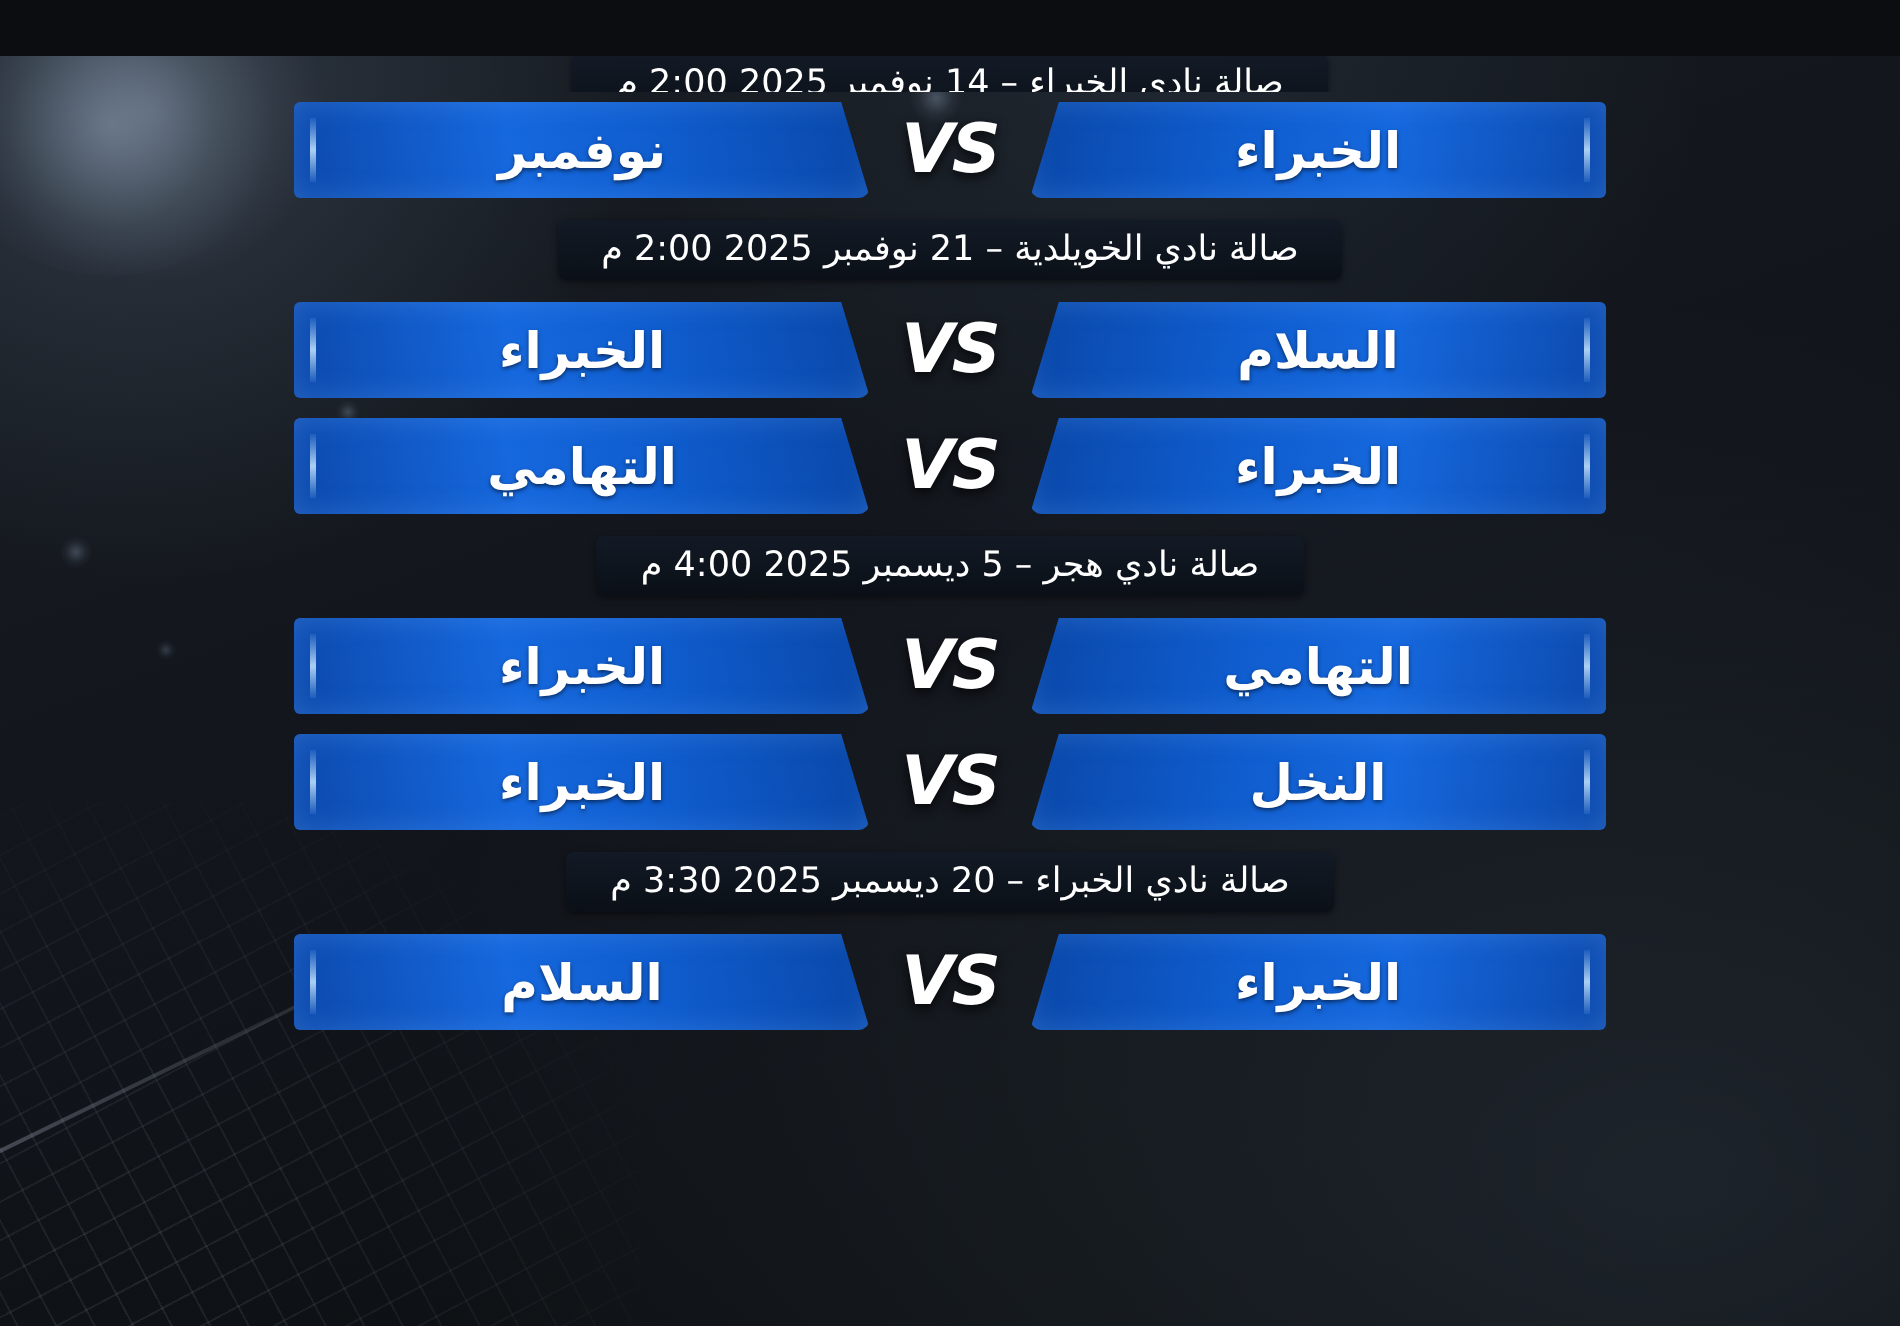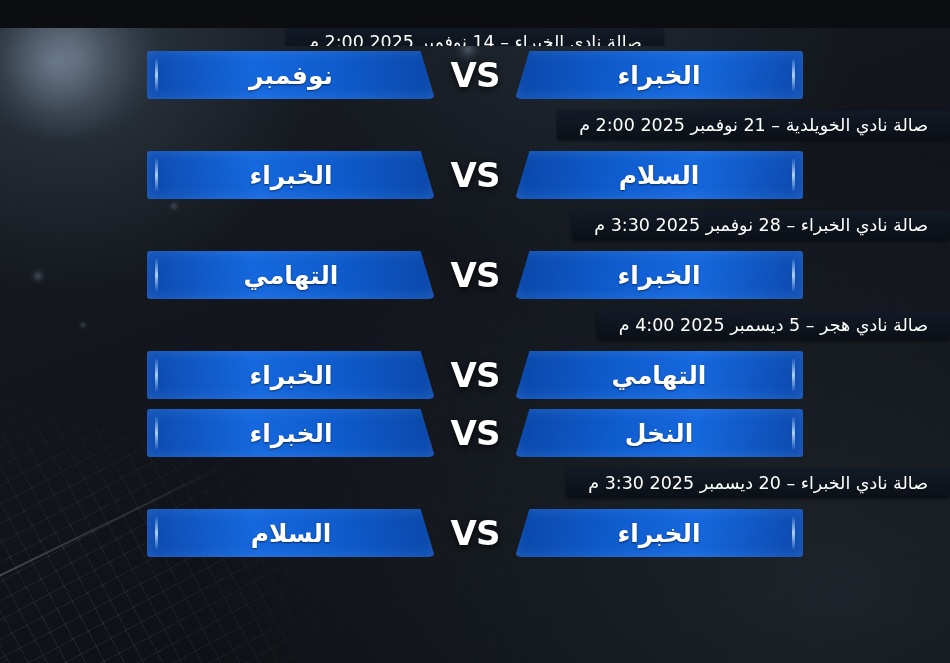--- a/index.html
+++ b/index.html
@@ -122,32 +122,33 @@
   .plate-right .edge { right: 8px; }
   .plate-left  .edge { left: 8px; }
 
   .vs {
     width: 80px;
     flex: 0 0 80px;
     text-align: center;
     color: #ffffff;
     font-size: 34px;
     font-weight: bold;
+    font-style: italic;
     letter-spacing: -1px;
     text-shadow: 0 2px 6px rgba(0,0,0,0.8);
     position: relative;
     z-index: 4;
   }
 
   .venue-row {
     width: 950px;
     height: 42px;
     display: flex;
     align-items: center;
-    justify-content: flex-start;
+    justify-content: center;
   }
   .venue-pill {
     background: linear-gradient(180deg, rgba(18,26,38,0.92), rgba(10,15,22,0.92));
     border-radius: 4px;
     padding: 5px 22px;
     color: #ffffff;
     font-size: 17.5px;
     white-space: nowrap;
     box-shadow: 0 1px 3px rgba(0,0,0,0.5);
   }
@@ -197,23 +198,20 @@
         <div class="edge"></div>
         <span class="plate-label">السلام</span>
       </div>
       <div class="vs">VS</div>
       <div class="team-plate plate-left">
         <div class="plate-bg"></div>
         <div class="edge"></div>
         <span class="plate-label">الخبراء</span>
       </div>
     </div>
-    <div class="venue-row">
-      <div class="venue-pill">صالة نادي الخبراء – 28 نوفمبر 2025 3:30 م</div>
-    </div>
 
     <div class="match-row">
       <div class="team-plate plate-right">
         <div class="plate-bg"></div>
         <div class="edge"></div>
         <span class="plate-label">الخبراء</span>
       </div>
       <div class="vs">VS</div>
       <div class="team-plate plate-left">
         <div class="plate-bg"></div>

